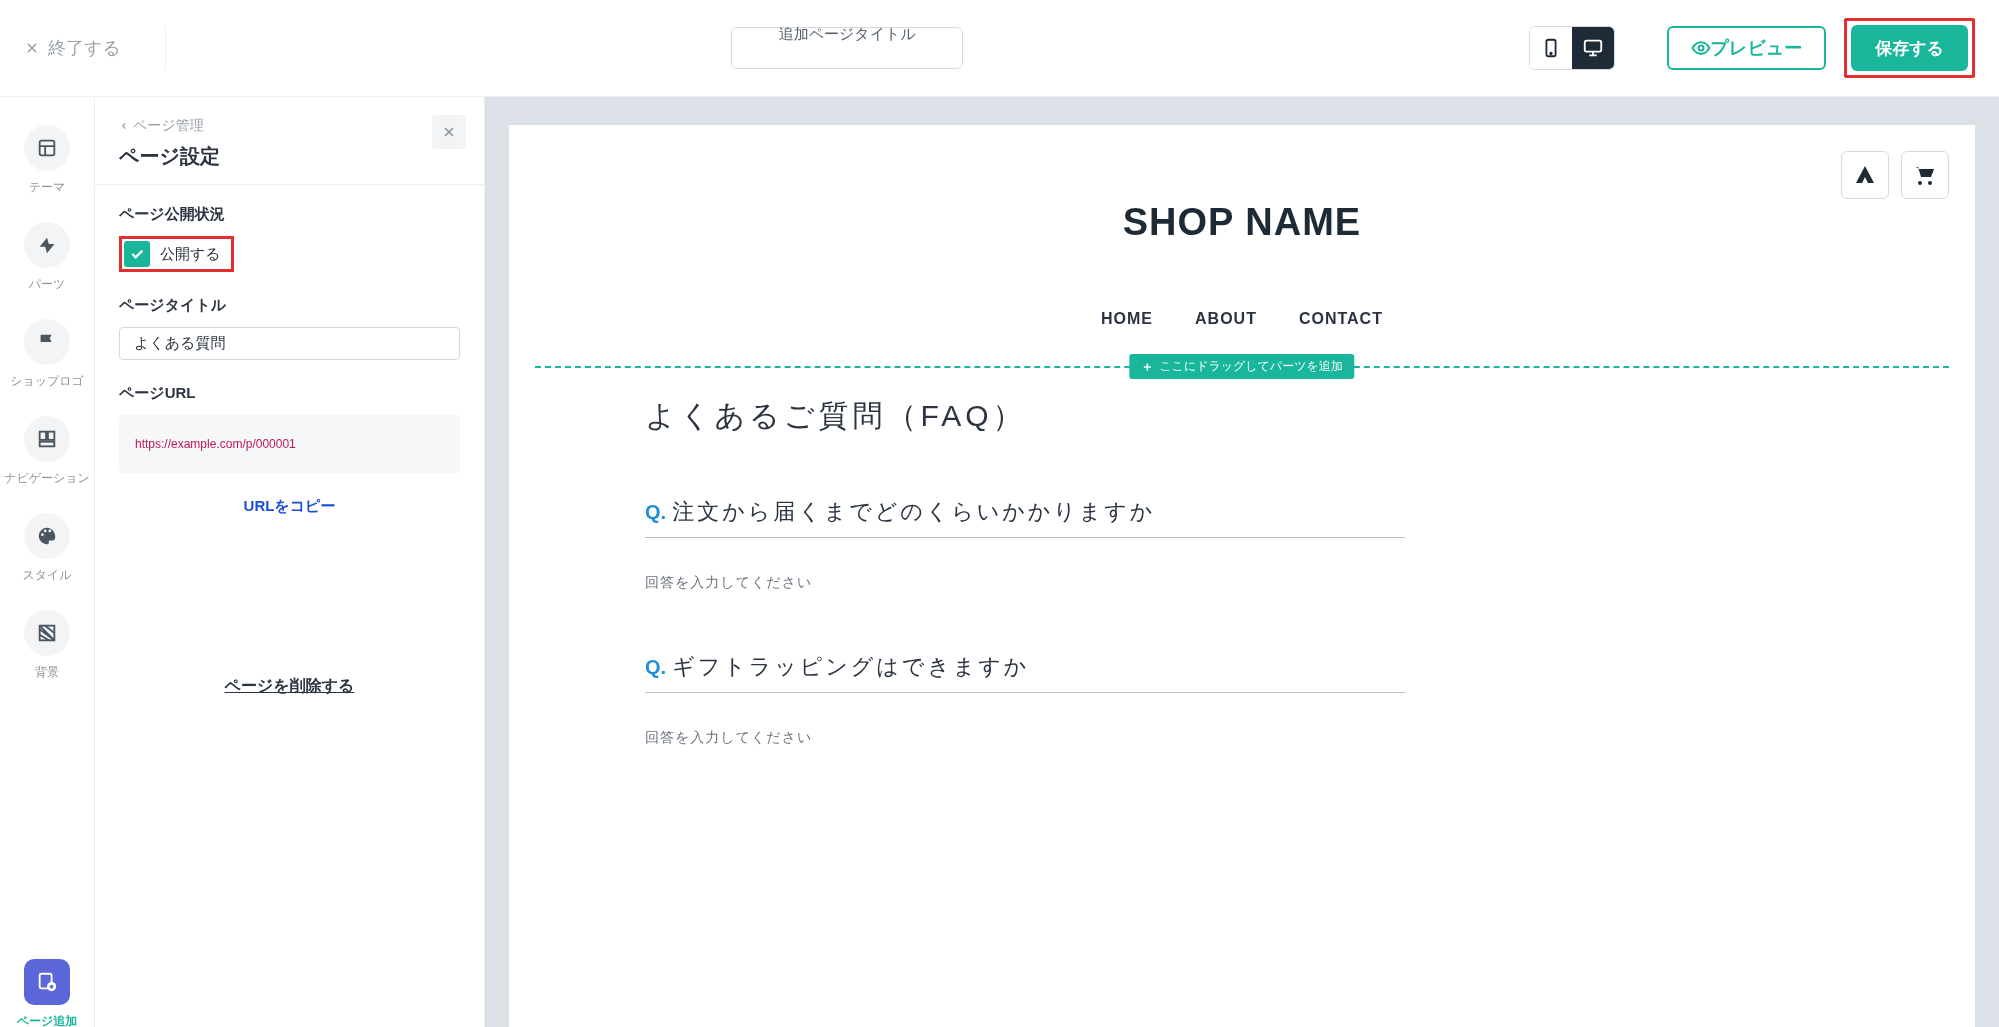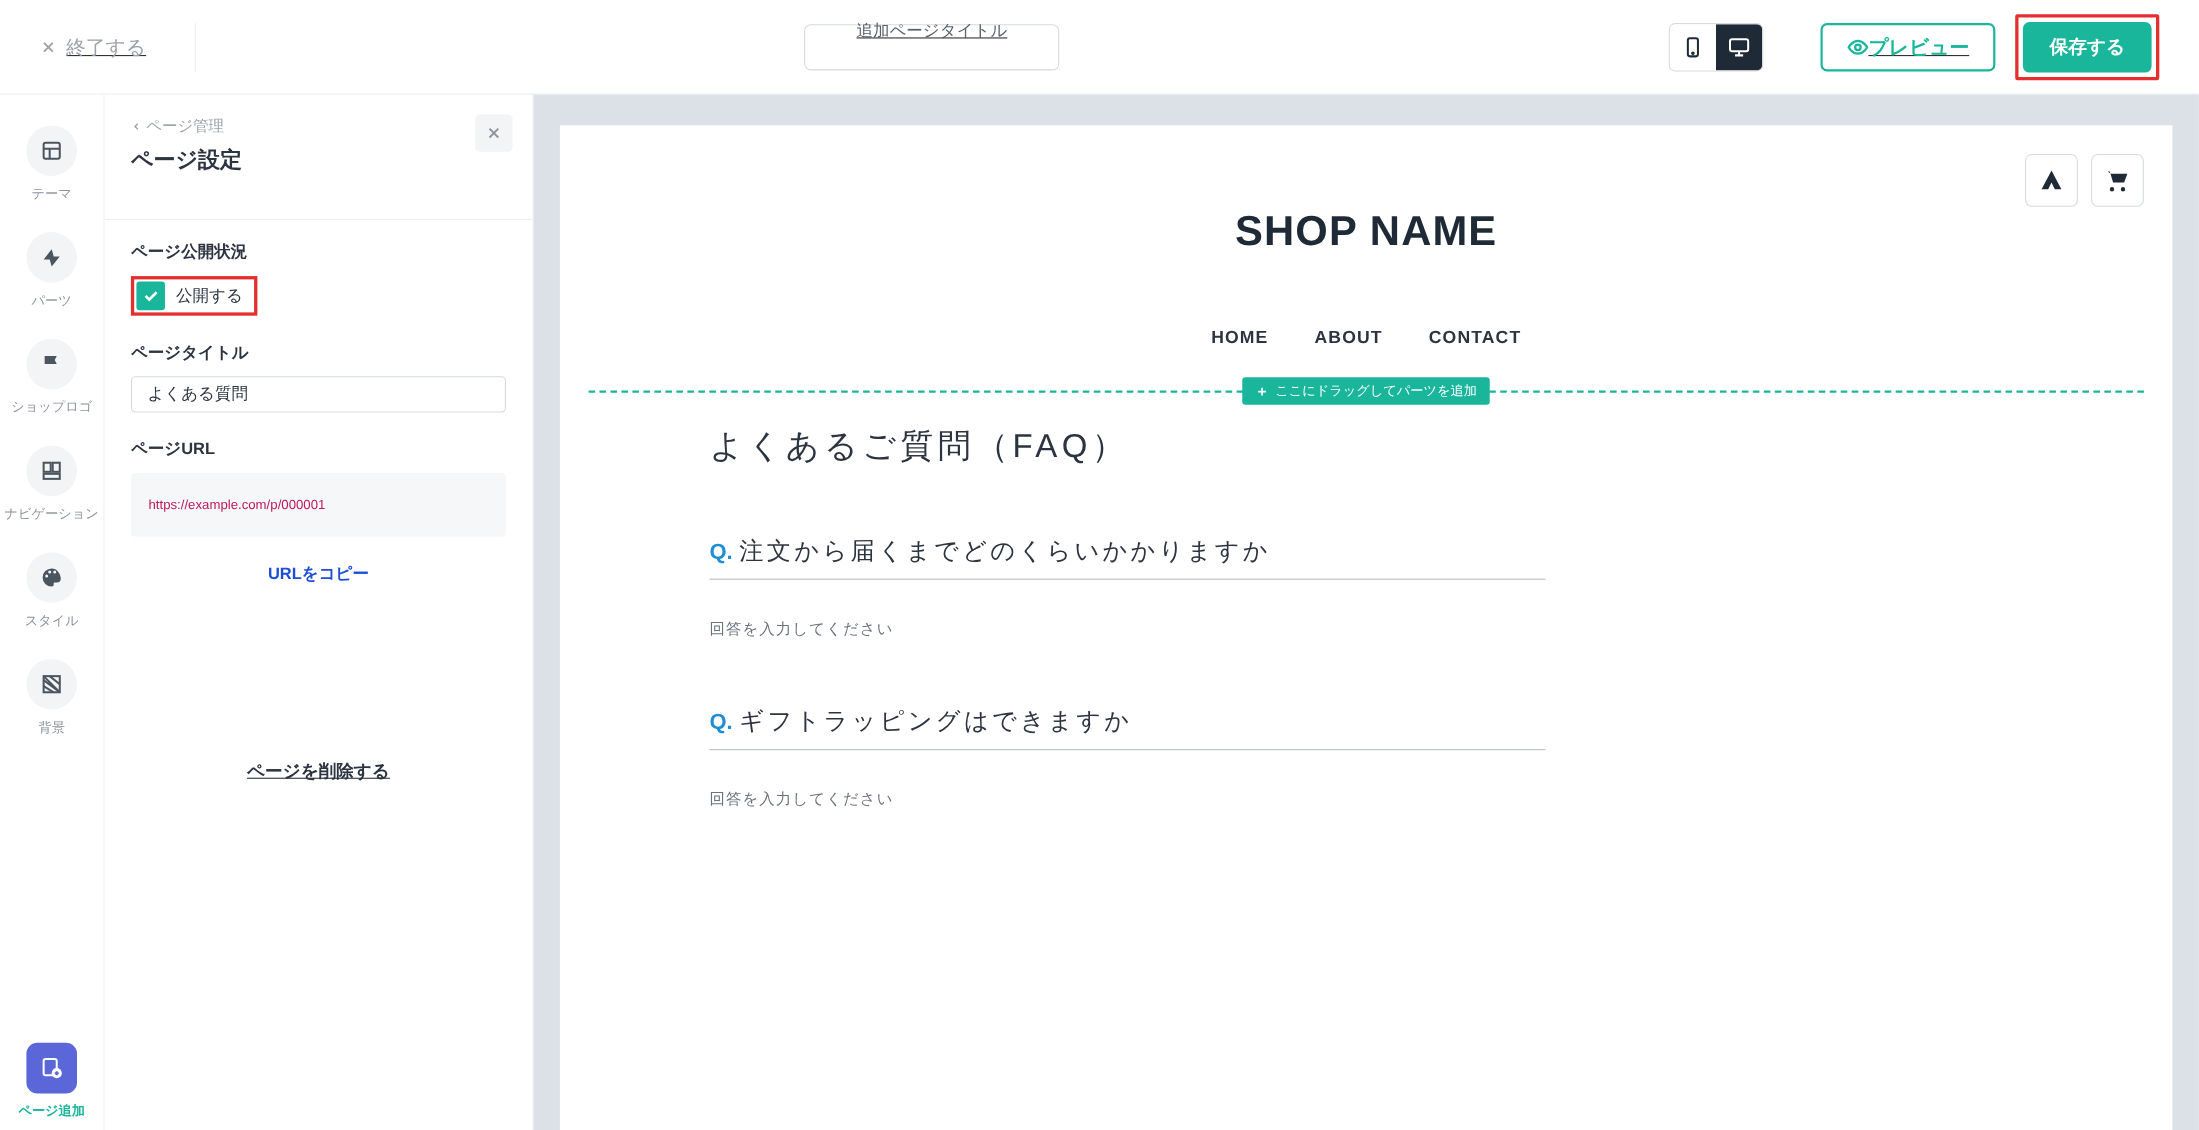--- a/index.html
+++ b/index.html
@@ -1,18 +1,18 @@
 <!DOCTYPE html>
 <html><head>
 <meta charset="utf-8">
 <style>
 * { margin: 0; padding: 0; box-sizing: border-box; font-family: -apple-system, BlinkMacSystemFont, "Hiragino Sans", "Hiragino Kaku Gothic ProN", Meiryo, sans-serif; }
 body { background: #fff; color: #333; }
 
-.topbar { height: 86px; display: flex; align-items: center; border-bottom: 1px solid #eceef0; padding: 0 36px; text-decoration: underline; }
+.topbar { height: 97px; display: flex; align-items: center; border-bottom: 1px solid #eceef0; padding: 0 24px; }
 .exit { color: #9aa1a9; font-size: 18px; display: flex; align-items: center; gap: 8px; cursor: pointer; padding-right: 44px; border-right: 1px solid #eceef0; height: 44px; }
 .exit svg { width: 16px; height: 16px; }
 .top-spacer { flex: 1; }
 .page-select { width: 232px; margin: 0 auto; }
 .page-select-inner { border: 1px solid #d6dade; border-radius: 6px; height: 42px; display: flex; align-items: center; justify-content: center; gap: 28px; padding: 0 16px; cursor: pointer; color: #55606b; font-size: 15px; flex-direction: column; }
 .page-select-inner svg { width: 14px; height: 14px; }
 .device-toggle { display: flex; border: 1px solid #d6dade; border-radius: 6px; overflow: hidden; margin-right: 52px; }
 .device-btn { width: 42px; height: 42px; display: flex; align-items: center; justify-content: center; background: #fff; color: #1f2a37; }
 .device-btn.active { background: #1f2a37; color: #fff; }
 .device-btn svg { width: 22px; height: 22px; }
@@ -28,21 +28,21 @@
 .sidebar-item .icon-wrap { width: 46px; height: 46px; border-radius: 50%; background: #f2f4f6; display: flex; align-items: center; justify-content: center; color: #4a5560; }
 .sidebar-item .label { font-size: 12px; color: #8a929b; }
 .sidebar-item.active .icon-wrap { background: #5b67d8; color: #fff; border-radius: 10px; }
 .sidebar-item.active .label { color: #19b69b; font-weight: 600; }
 .sidebar-grow { flex: 1; }
 .sidebar svg { width: 22px; height: 22px; }
 
 .settings-panel { width: 390px; border-right: 1px solid #eceef0; padding: 20px 24px 0; position: relative; overflow-y: auto; }
 .breadcrumb { color: #9aa1a9; font-size: 14px; display: flex; align-items: center; gap: 4px; margin-bottom: 8px; cursor: pointer; }
 .breadcrumb svg { width: 10px; height: 10px; }
-.panel-title { font-size: 20px; font-weight: 700; color: #2b3440; margin-bottom: 40px; }
+.panel-title { font-size: 20px; font-weight: 700; color: #2b3440; margin-bottom: 14px; }
 .close-panel { position: absolute; right: 18px; top: 18px; width: 34px; height: 34px; background: #f2f4f6; border-radius: 4px; display: flex; align-items: center; justify-content: center; color: #8a929b; cursor: pointer; }
 .close-panel svg { width: 16px; height: 16px; }
 .section-divider { border: none; border-top: 1px solid #eceef0; margin: 0 -24px 20px; }
 
 .field-label { font-size: 15px; font-weight: 700; color: #2b3440; margin-bottom: 12px; }
 .publish-row { display: inline-flex; align-items: center; gap: 10px; }
 .hl-publish { border: 3px solid #e52e2e; padding: 2px 10px 2px 2px; display: inline-flex; }
 .checkmark { width: 26px; height: 26px; background: #19b69b; border-radius: 3px; display: flex; align-items: center; justify-content: center; color: #fff; }
 .checkmark svg { width: 16px; height: 16px; }
 .publish-label { font-size: 15px; color: #2b3440; }

